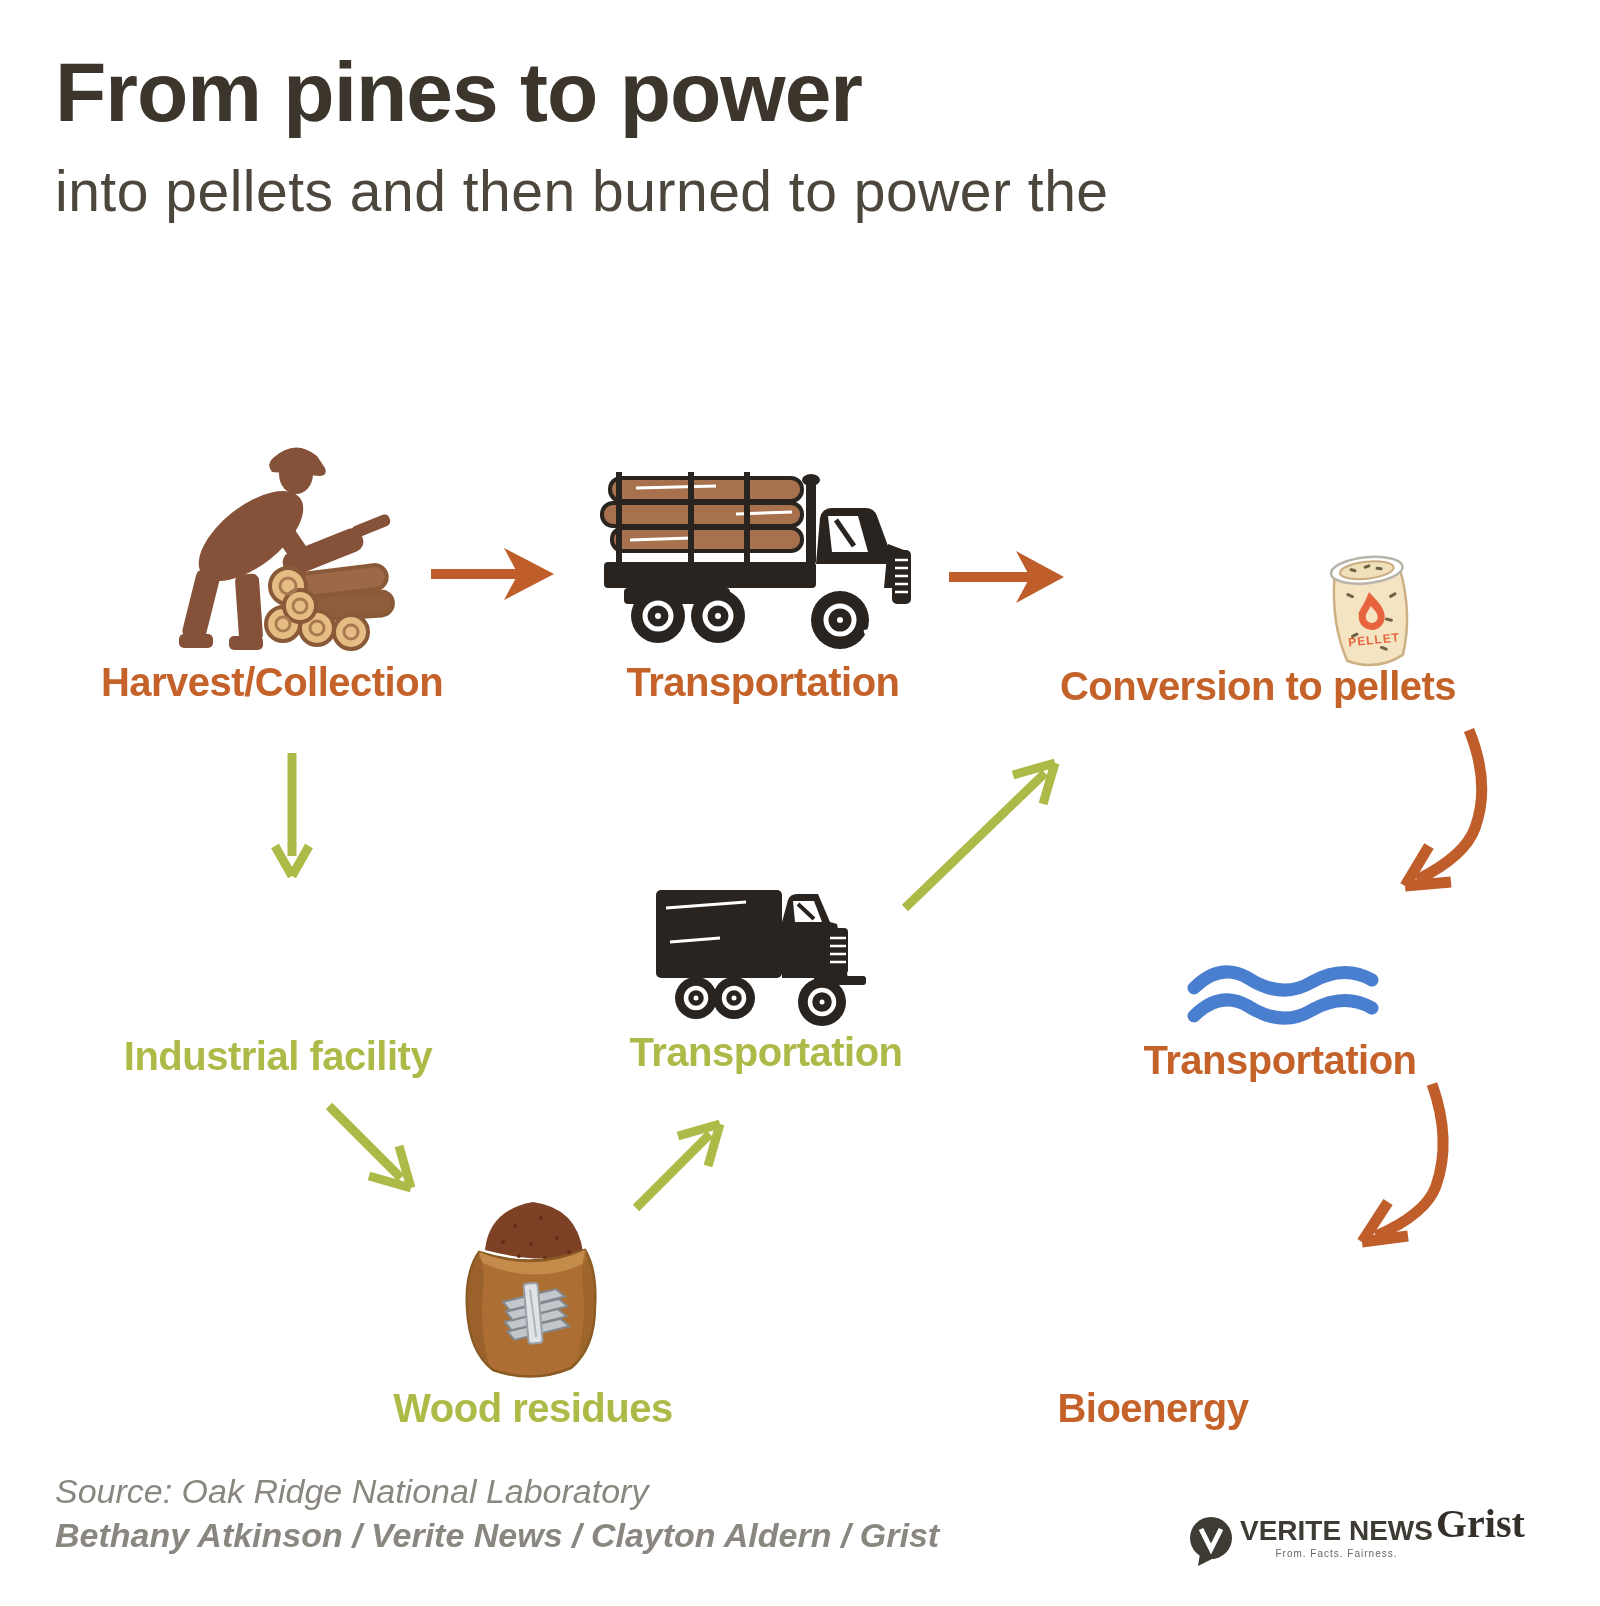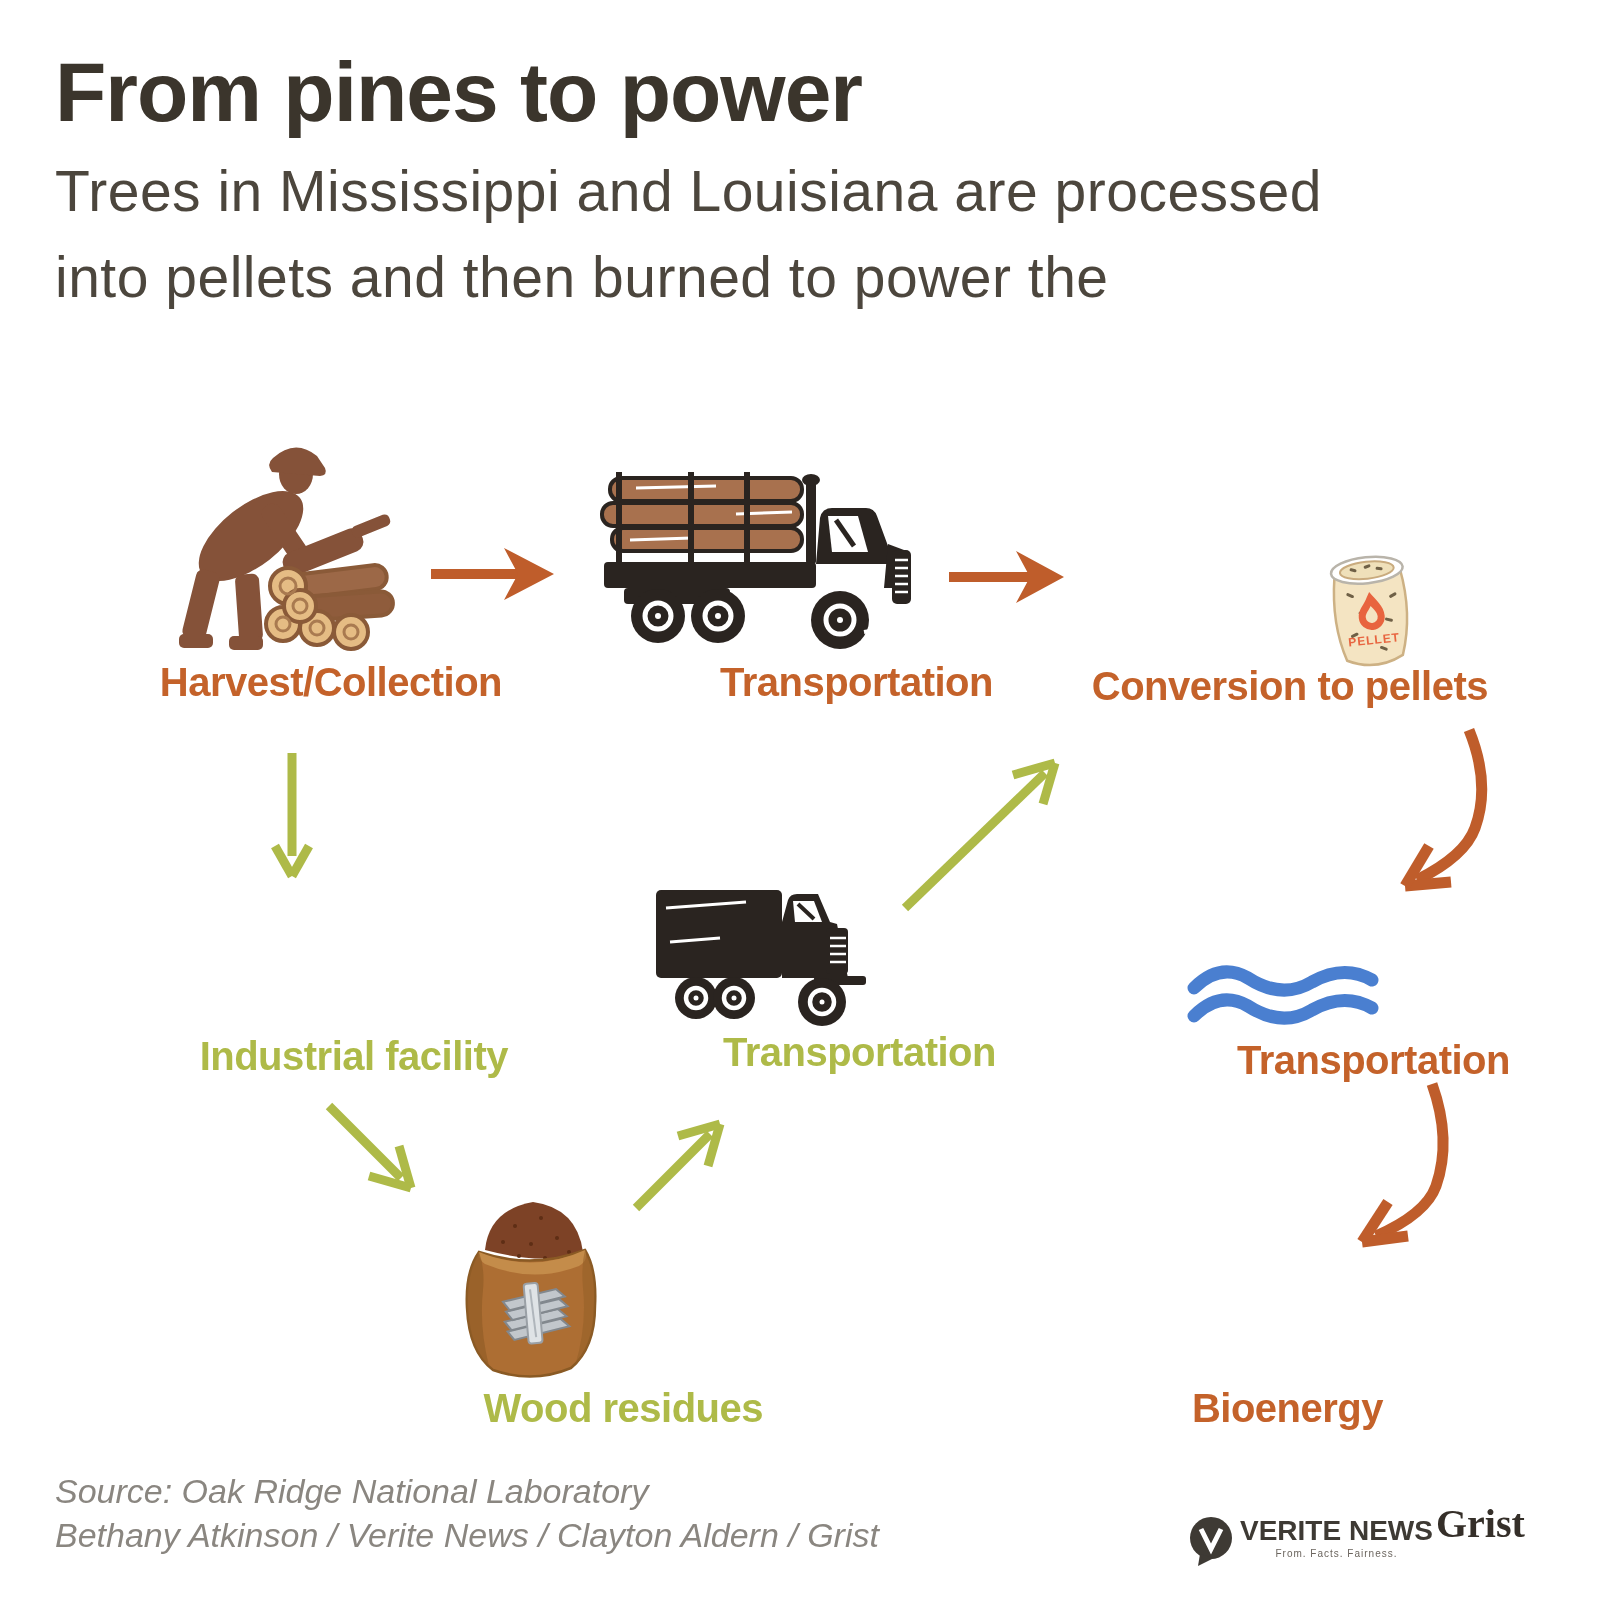--- a/index.html
+++ b/index.html
@@ -11,50 +11,49 @@
   .abs{position:absolute;}
   #title{
     left:55px;top:44px;width:1400px;
     font-size:84px;font-weight:bold;letter-spacing:-1px;color:#3b352c;
   }
   #subtitle{
     left:55px;top:148px;width:1520px;
     font-size:57px;font-weight:400;letter-spacing:0.5px;color:#4c463d;line-height:86px;
   }
   .step-label{
-    position:absolute;width:460px;text-align:right;
+    position:absolute;width:460px;text-align:center;
     font-size:40px;font-weight:bold;letter-spacing:-0.5px;
   }
   .orange{color:#c4622a;}
   .green{color:#aeba48;}
   .footer-line{
     left:55px;width:1100px;font-size:34px;font-style:italic;color:#8a8680;
   }
-  #credits{font-weight:normal;}
+  #credits{font-weight:bold;}
   #verite-logo{left:1188px;top:1516px;display:flex;align-items:flex-start;gap:6px;}
   #verite-text-col{display:flex;flex-direction:column;align-items:center;}
   #verite-name{
     font-size:28px;font-weight:800;letter-spacing:0px;color:#3e3a34;line-height:30px;
     font-stretch:condensed;white-space:nowrap;
   }
   #verite-tagline{font-size:10px;color:#6b655e;letter-spacing:1px;margin-top:2px;}
   #grist-name{
     left:1436px;top:1500px;font-family:Liberation Serif, serif;
     font-size:40px;font-weight:bold;color:#352f29;
   }
   svg{display:block;}
 </style>
 </head>
 <body>
 
 <div id="canvas">
 
   <div id="title" class="abs">From pines to power</div>
   <div id="subtitle" class="abs">
-    <div>Trees in Mississippi and Louisiana are processed</div>
     <div>into pellets and then burned to power the</div>
   </div>
 
   <svg class="abs" style="left:155px;top:428px" width="242" height="228" viewBox="0 0 242 228">
     <g fill="#855239">
       <ellipse cx="96" cy="108" rx="62" ry="30" transform="rotate(-38 96 108)"></ellipse>
       <rect x="34" y="142" width="24" height="70" rx="7" transform="rotate(14 46 177)"></rect>
       <rect x="82" y="146" width="24" height="68" rx="7" transform="rotate(-4 94 180)"></rect>
       <rect x="24" y="206" width="34" height="14" rx="5"></rect>
       <rect x="74" y="208" width="34" height="14" rx="5"></rect>

